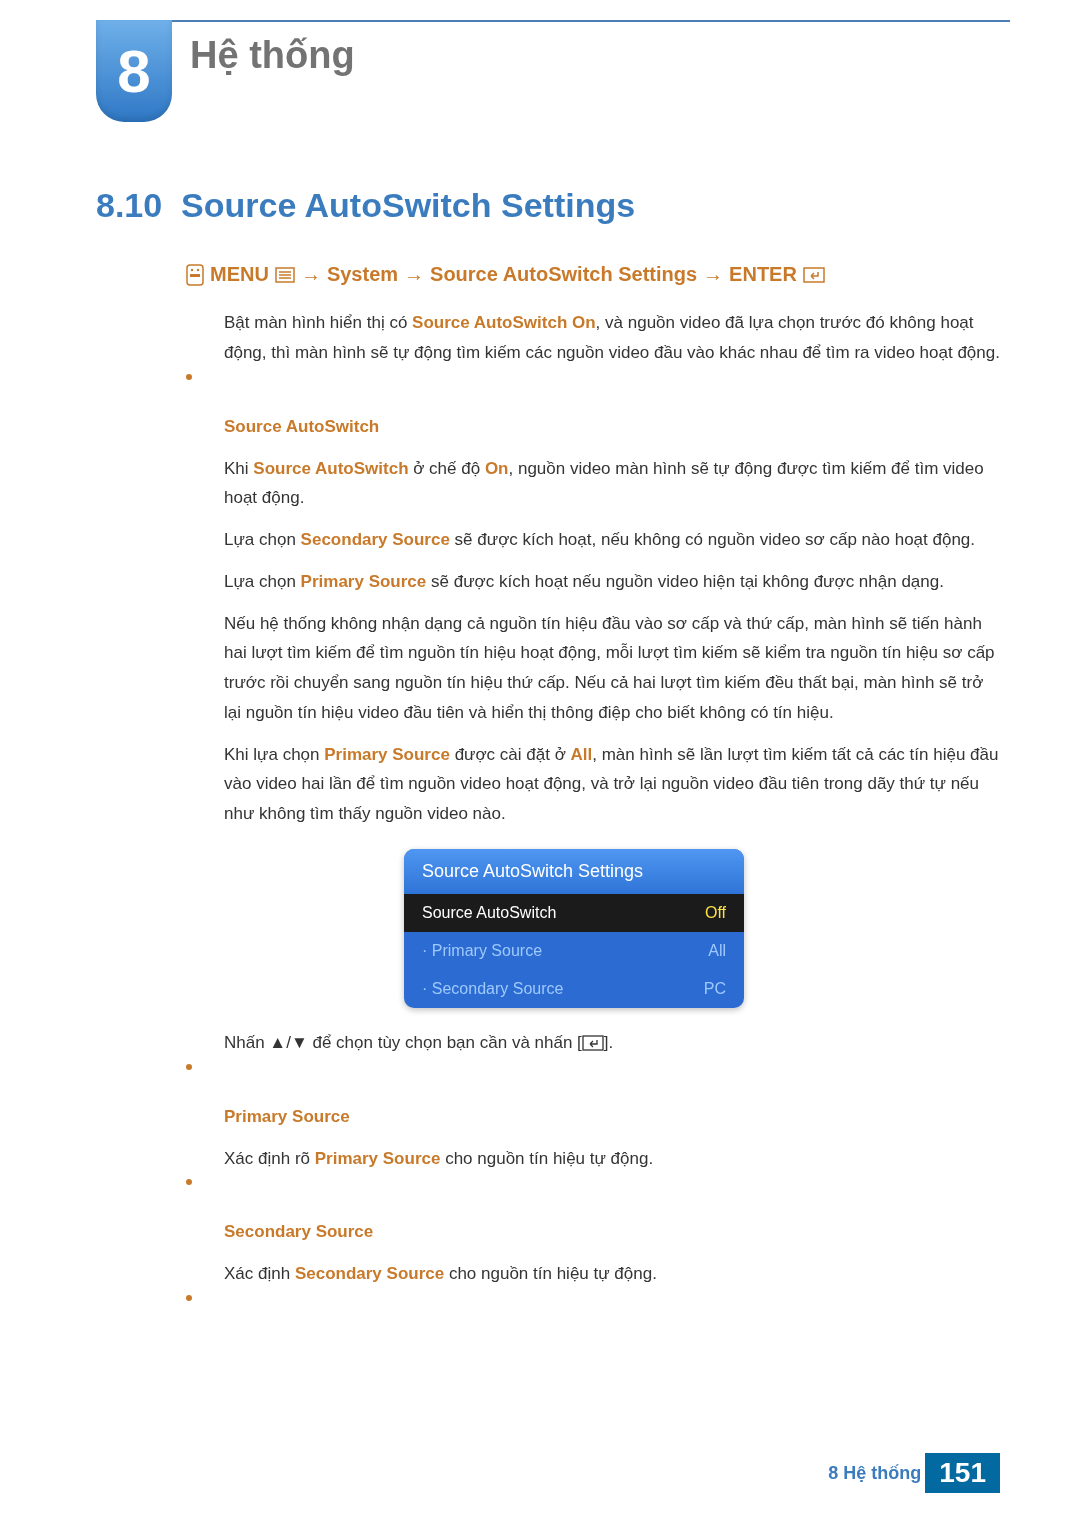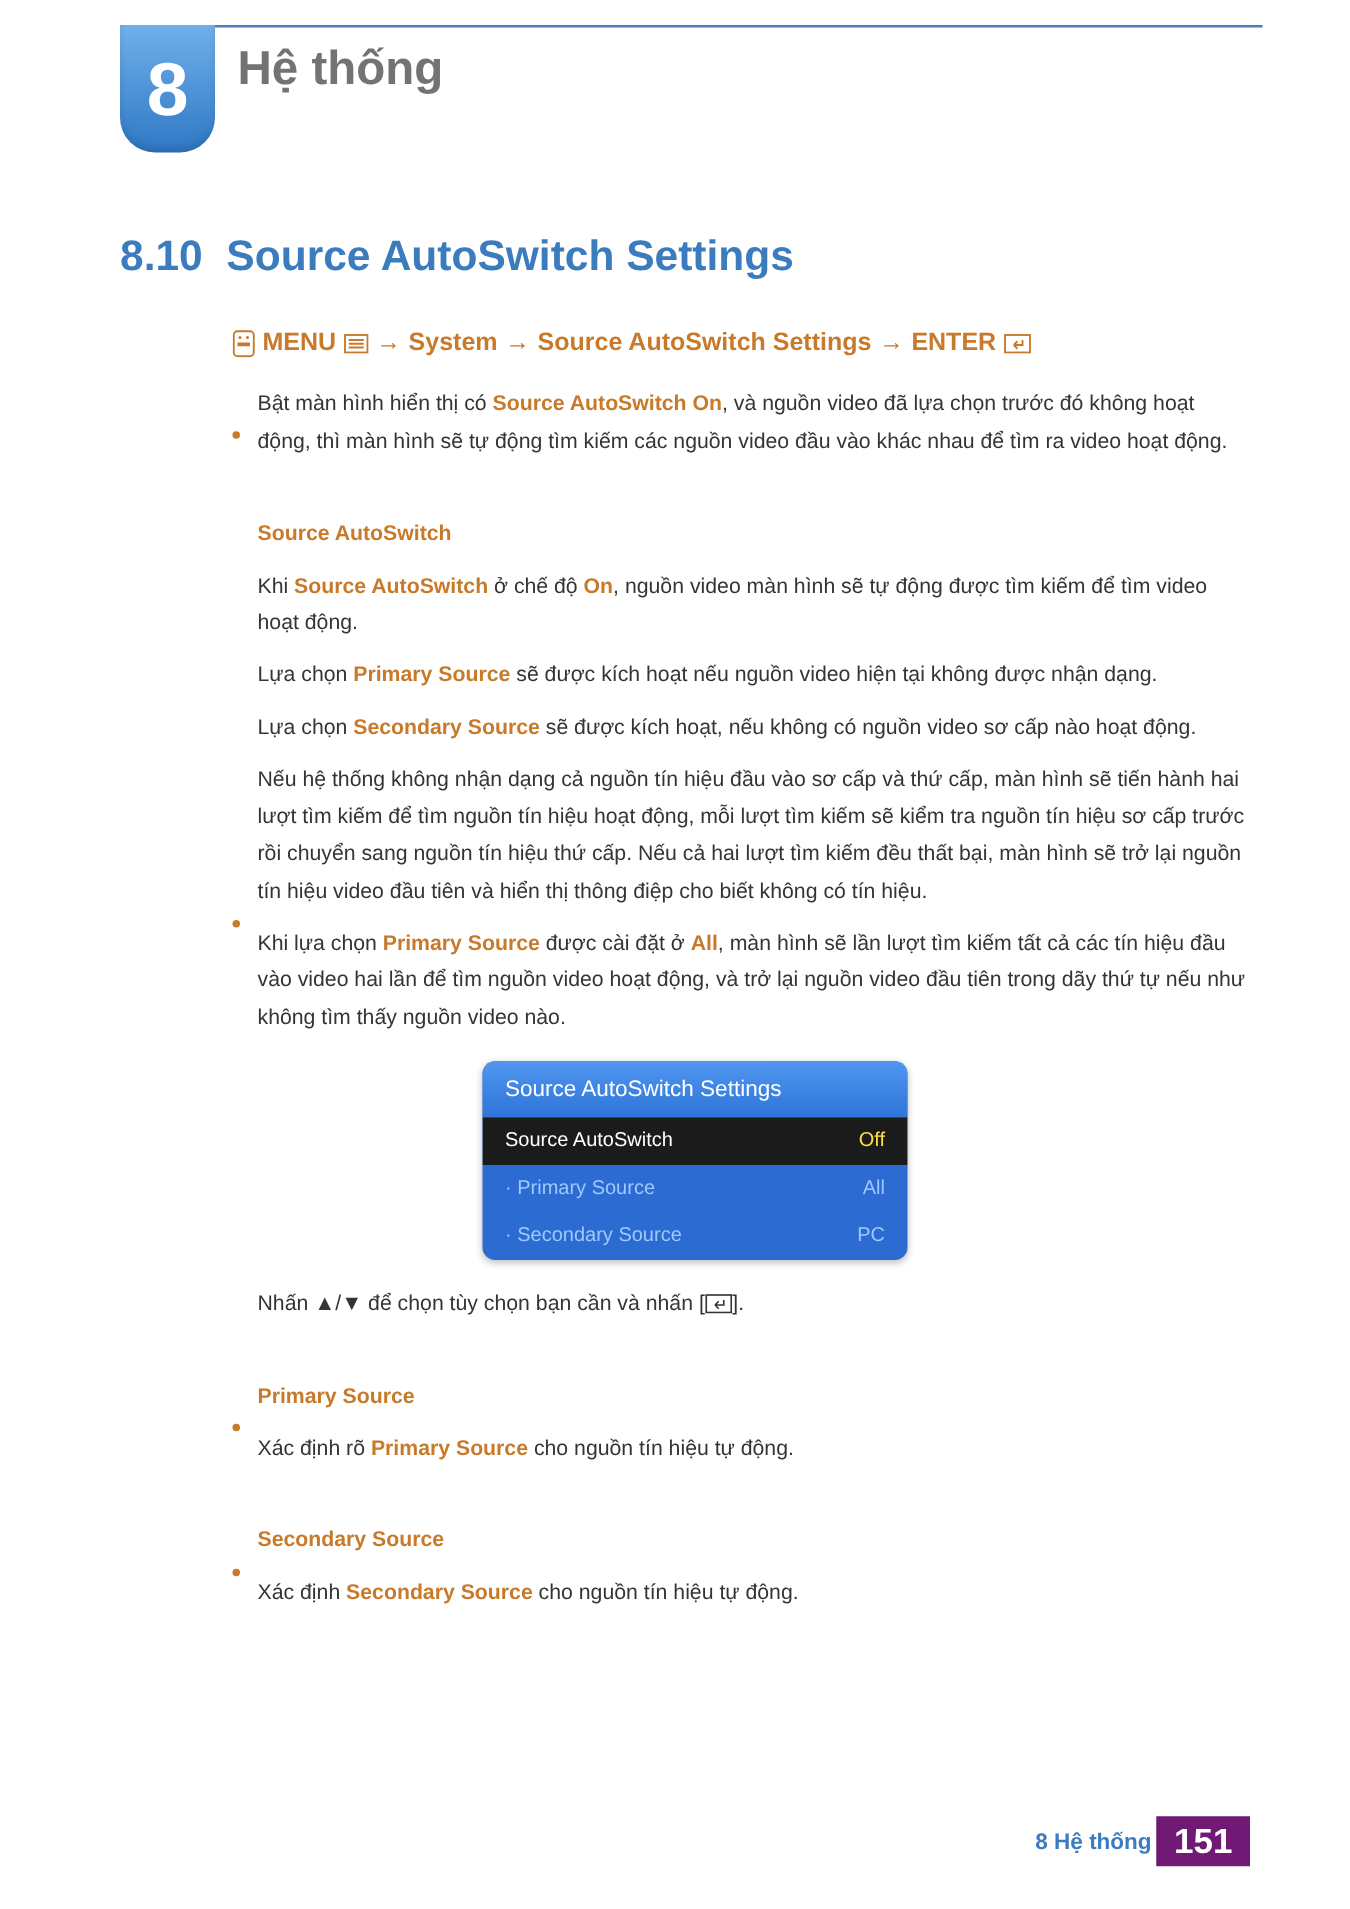--- a/index.html
+++ b/index.html
@@ -65,21 +65,21 @@
     margin-bottom: 22px;
   }
   .nav-path .icon { display:inline-flex; }
   .content {
     margin-left: 90px;
   }
   .bullet-block {
     margin-bottom: 20px;
   }
   .bullet-row {
-    display:flex; gap:14px; align-items:center;margin-top:12px;
+    display:flex; gap:32px; align-items:flex-end;margin-top:12px;
   }
   .orange-dot {
     width:6px; height:6px; background:#c87a2a; border-radius:50%;
     margin-top:9px; flex:0 0 auto;
   }
   .p {
     font-size: 17px;
     line-height: 1.75;
     margin: 0 0 12px 0;
   }
@@ -115,21 +115,21 @@
   
   .footer {
     position:absolute;
     left:0; right:0; bottom:34px;
     display:flex; justify-content:flex-end; align-items:center;
     gap:4px;
     padding-right:80px;
   }
   .footer-label { color:#3b7cbf; font-weight:bold; font-size:18px; }
   .footer-page {
-    background:#701a75; color:#fff; font-weight:bold;
+    background:#0369a1; color:#fff; font-weight:bold;
     font-size:28px; padding:4px 14px;
   }
 
   svg { display:block; }
 </style>
 </head>
 <body>
 
 <div class="page">
   <div class="top-rule"></div>
@@ -184,22 +184,22 @@
           <p class="p"><span>Bật màn hình hiển thị có </span><span class="orange">Source AutoSwitch On</span><span>, và nguồn video đã lựa chọn trước đó không hoạt động, thì màn hình sẽ tự động tìm kiếm các nguồn video đầu vào khác nhau để tìm ra video hoạt động.</span></p>
         </div>
       </div>
 
       <div class="bullet-block">
         <div class="bullet-row">
           <span class="orange-dot"></span>
           <div style="flex:1">
             <p class="orange-h">Source AutoSwitch</p>
             <p class="p"><span>Khi </span><span class="orange">Source AutoSwitch</span><span> ở chế độ </span><span class="orange">On</span><span>, nguồn video màn hình sẽ tự động được tìm kiếm để tìm video hoạt động.</span></p>
+            <p class="p"><span>Lựa chọn </span><span class="orange">Secondary Source</span><span> sẽ được kích hoạt, nếu không có nguồn video sơ cấp nào hoạt động.</span></p>
             <p class="p"><span>Lựa chọn </span><span class="orange">Primary Source</span><span> sẽ được kích hoạt nếu nguồn video hiện tại không được nhận dạng.</span></p>
-            <p class="p"><span>Lựa chọn </span><span class="orange">Secondary Source</span><span> sẽ được kích hoạt, nếu không có nguồn video sơ cấp nào hoạt động.</span></p>
             <p class="p">Nếu hệ thống không nhận dạng cả nguồn tín hiệu đầu vào sơ cấp và thứ cấp, màn hình sẽ tiến hành hai lượt tìm kiếm để tìm nguồn tín hiệu hoạt động, mỗi lượt tìm kiếm sẽ kiểm tra nguồn tín hiệu sơ cấp trước rồi chuyển sang nguồn tín hiệu thứ cấp. Nếu cả hai lượt tìm kiếm đều thất bại, màn hình sẽ trở lại nguồn tín hiệu video đầu tiên và hiển thị thông điệp cho biết không có tín hiệu.</p>
             <p class="p"><span>Khi lựa chọn </span><span class="orange">Primary Source</span><span> được cài đặt ở </span><span class="orange">All</span><span>, màn hình sẽ lần lượt tìm kiếm tất cả các tín hiệu đầu vào video hai lần để tìm nguồn video hoạt động, và trở lại nguồn video đầu tiên trong dãy thứ tự nếu như không tìm thấy nguồn video nào.</span></p>
 
             <div class="osd">
               <div class="osd-header">Source AutoSwitch Settings</div>
               <div class="osd-row selected">
                 <span>Source AutoSwitch</span>
                 <span class="val sel">Off</span>
               </div>
               <div class="osd-row dim">

